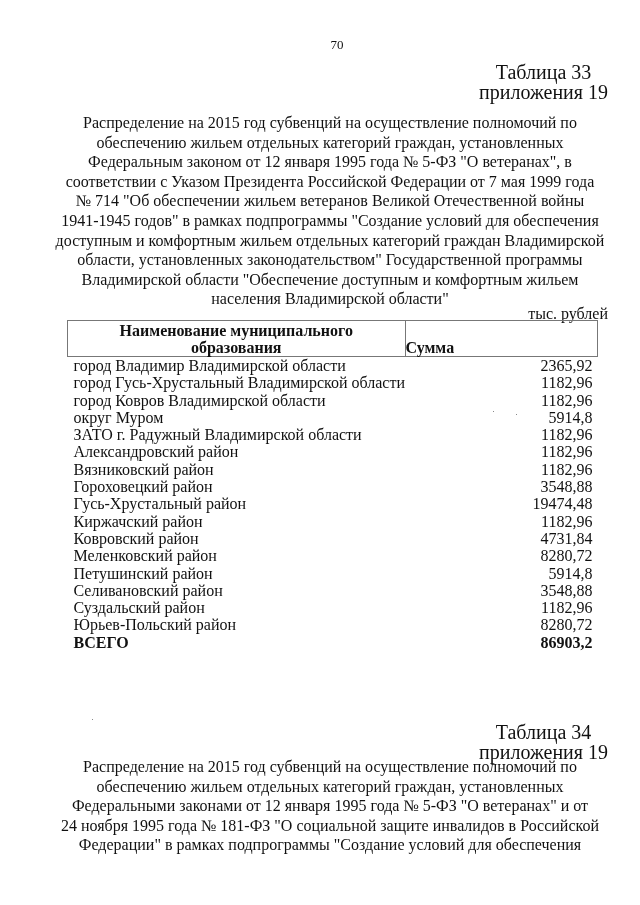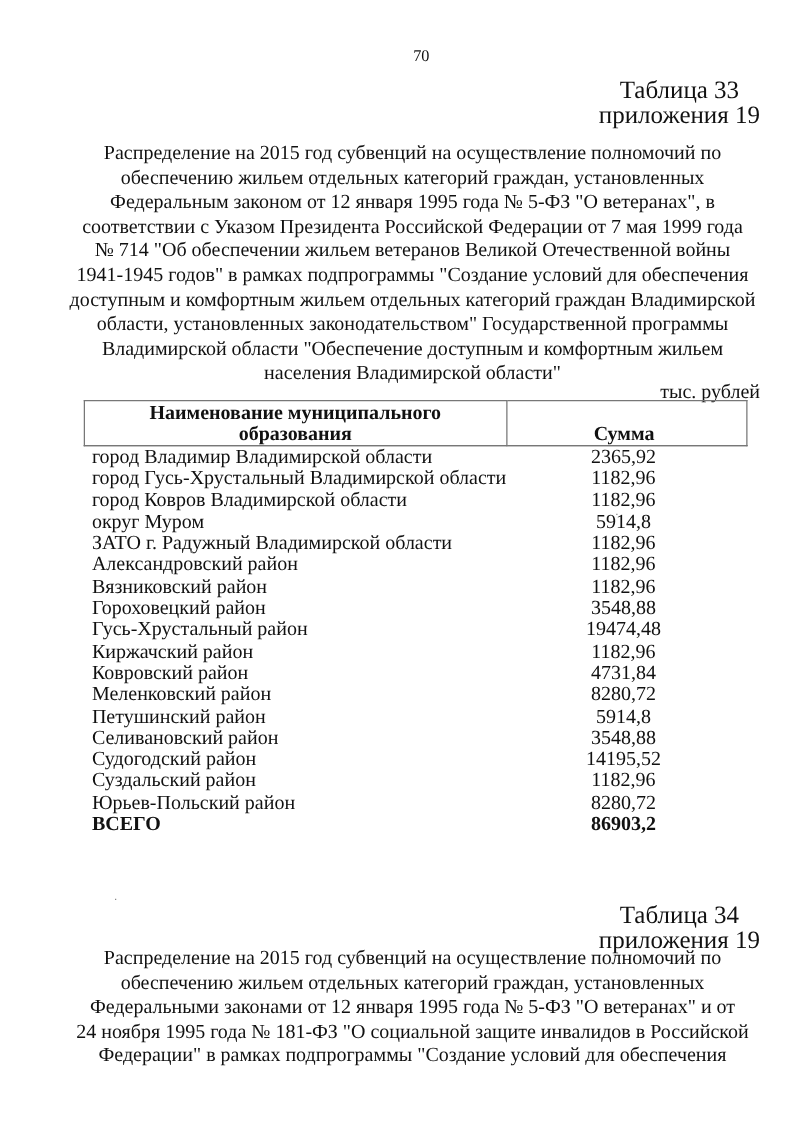--- a/index.html
+++ b/index.html
@@ -63,34 +63,34 @@
       padding: 0;
       line-height: 17px;
       vertical-align: bottom;
     }
     .data-table th.col-name {
       width: 332px;
       text-align: center;
       padding-top: 1px;
     }
     .data-table th.col-sum {
-      text-align: center;
+      text-align: left;
       padding-right: 4px;
     }
     .data-table td {
       padding: 0;
       line-height: 17.3px;
       height: 17.3px;
       white-space: nowrap;
     }
     .data-table td.name {
       padding-left: 6px;
     }
     .data-table td.sum {
-      text-align: center;
+      text-align: right;
       padding-right: 5px;
     }
     .data-table tr.total td {
       font-weight: bold;
       margin-top: 48px;
     }
     .speck {
       position: absolute;
       width: 1px;
       height: 1px;
@@ -185,24 +185,20 @@
         </tr>
       <tr>
           <td class="name">Петушинский район</td>
           <td class="sum">5914,8</td>
         </tr>
       <tr>
           <td class="name">Селивановский район</td>
           <td class="sum">3548,88</td>
         </tr>
       <tr>
-          <td class="name">Судогодский район</td>
-          <td class="sum">14195,52</td>
-        </tr>
-      <tr>
           <td class="name">Суздальский район</td>
           <td class="sum">1182,96</td>
         </tr>
       <tr>
           <td class="name">Юрьев-Польский район</td>
           <td class="sum">8280,72</td>
         </tr>
       <tr class="total">
           <td class="name">ВСЕГО</td>
           <td class="sum">86903,2</td>

